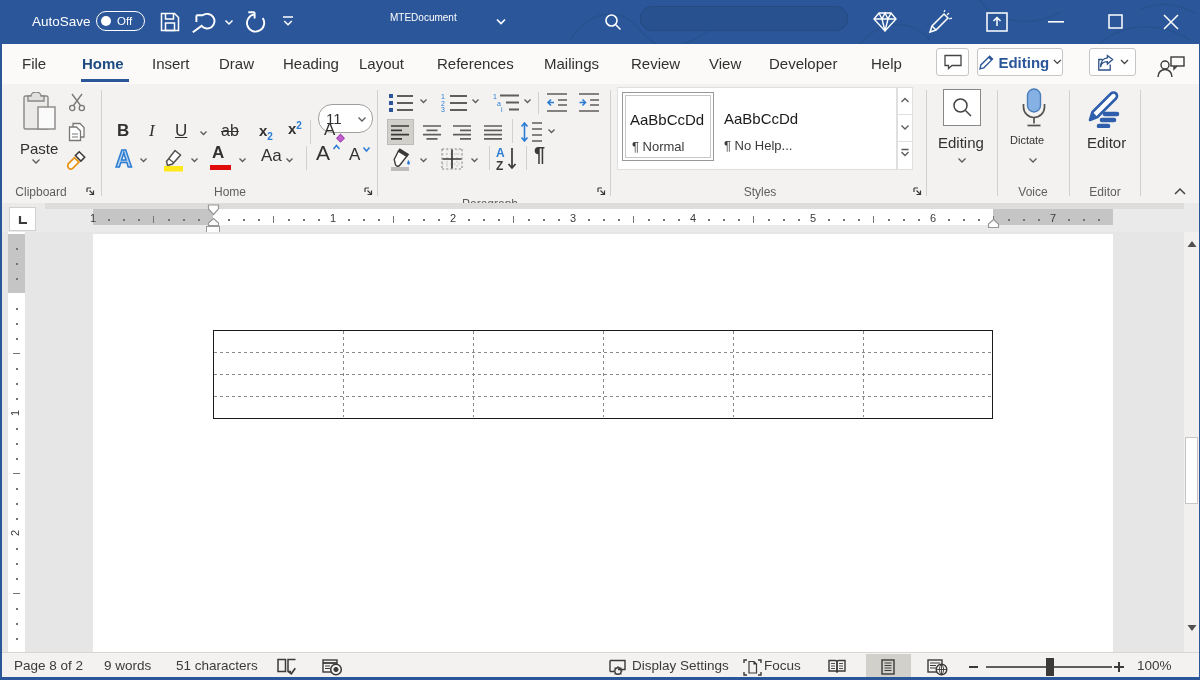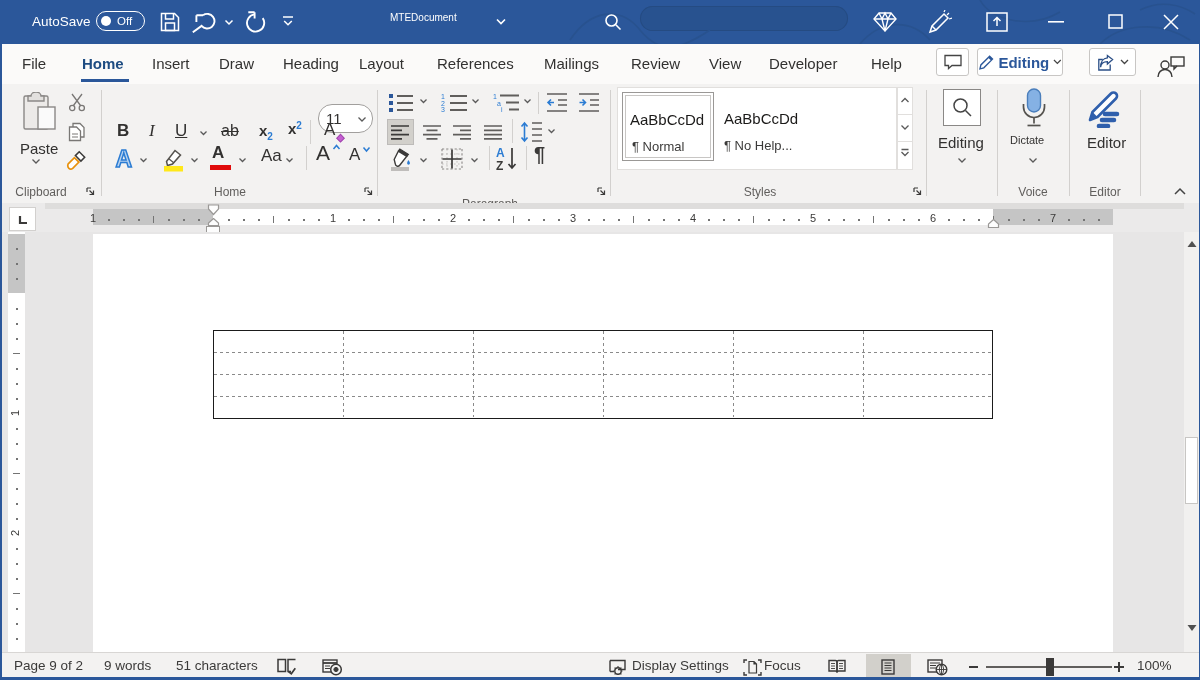--- a/index.html
+++ b/index.html
@@ -566,21 +566,21 @@
         <path d="M5 1 L9.5 7 H0.5 z" fill="#505050"></path>
       </svg>
     <div class="abs" style="left:1px;top:205px;width:13px;height:67px;background:#fff;border:1px solid #c8c6c4;box-sizing:border-box;"></div>
     <svg class="abs" style="left:3px;top:392px" width="10" height="8" viewBox="0 0 10 8">
         <path d="M5 7 L9.5 1 H0.5 z" fill="#505050"></path>
       </svg>
   </div>
 
   <div id="statusbar" class="abs">
     <div class="abs selbtn" style="left:866px;top:1px;width:45px;height:26px;"></div>
-    <div class="sb" style="left:14px;">Page 9 of 2</div>
+    <div class="sb" style="left:14px;">Page 8 of 2</div>
     <div class="sb" style="left:104px;">9 words</div>
     <div class="sb" style="left:176px;">51 characters</div>
     <div class="sb" style="left:632px;">Display Settings</div>
     <div class="sb" style="left:764px;">Focus</div>
     <div class="sb" style="left:1137px;">100%</div>
     
     <svg class="abs" style="left:277px;top:5px" width="20" height="19" viewBox="0 0 20 19" fill="none" stroke="#3b3a39" stroke-width="1.5">
       <path d="M1 1.5 h7.5 v12 H1 z M18.5 1.5 h-7.5 v12 h3"></path>
       <path d="M11.5 13.5 l2.8 2.3 4 -5.6" stroke-width="1.7"></path>
     </svg>

